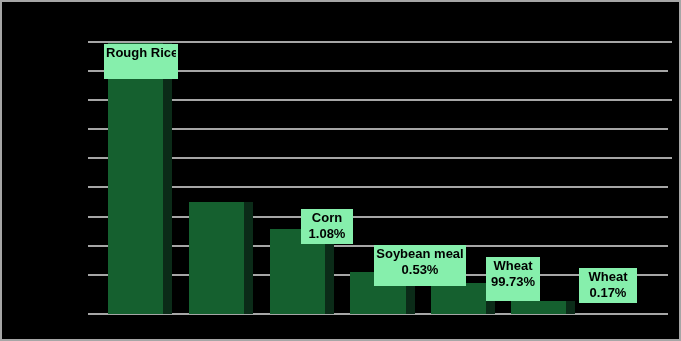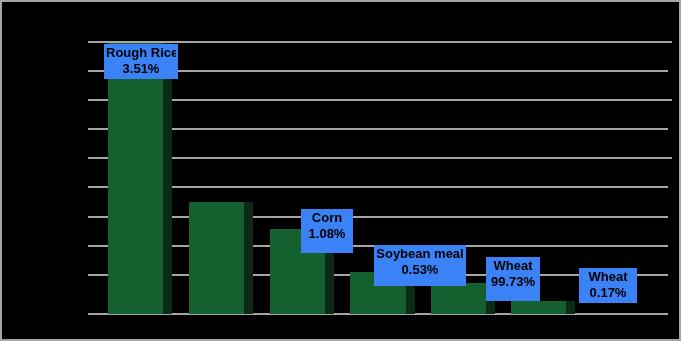--- a/index.html
+++ b/index.html
@@ -64,21 +64,21 @@
     position: absolute;
     right: -9px;
     bottom: 0;
     width: 9px;
     height: 100%;
     background: #0b2b18;
   }
   
   .data-label {
     position: absolute;
-    background: #3b82f6;
+    background: #86efac;
     color: #000000;
     font-weight: bold;
     font-size: 13px;
     line-height: 16px;
     text-align: center;
     padding: 1px 2px 2px 2px;
     box-sizing: border-box;
     overflow: hidden;
     white-space: nowrap;
     z-index: 5;
@@ -143,25 +143,24 @@
 
     <div class="bar-wrap" style="left:423px; width:55px; height:13px;">
       <div class="bar-front"></div>
       <div class="bar-side"></div>
     </div>
 
   </div>
 
   <div class="data-label" style="left:102px; top:42px; width:74px; height:35px;">
     <span class="lbl-name">Rough Rice</span>
-    <span class="lbl-val">3.51%</span>
   </div>
 
 
-  <div class="data-label" style="left:299px; top:207px; width:52px; height:44px;">
+  <div class="data-label" style="left:299px; top:207px; width:52px; height:35px;">
     <span class="lbl-name">Corn</span>
     <span class="lbl-val">1.08%</span>
   </div>
 
   <div class="data-label" style="left:372px; top:243px; width:92px; height:41px;">
     <span class="lbl-name">Soybean meal</span>
     <span class="lbl-val">0.53%</span>
   </div>
 
   <div class="data-label" style="left:484px; top:255px; width:54px; height:44px;">

